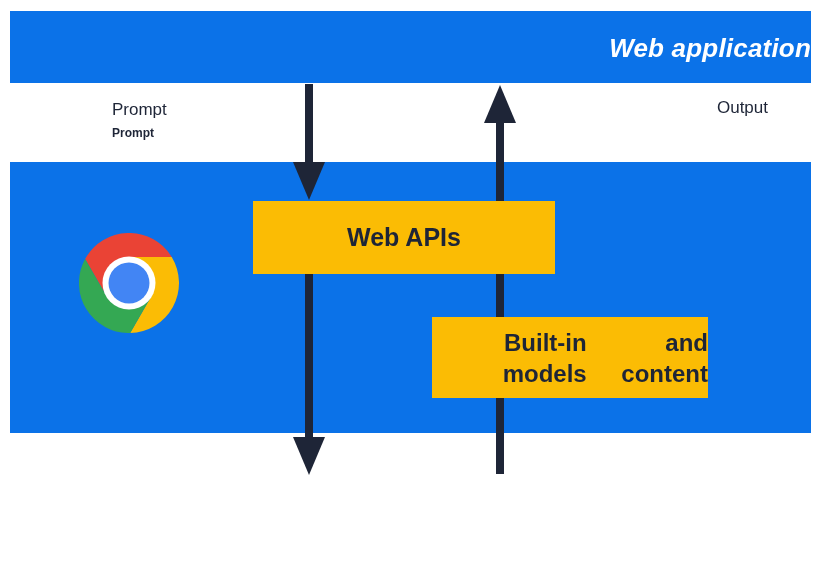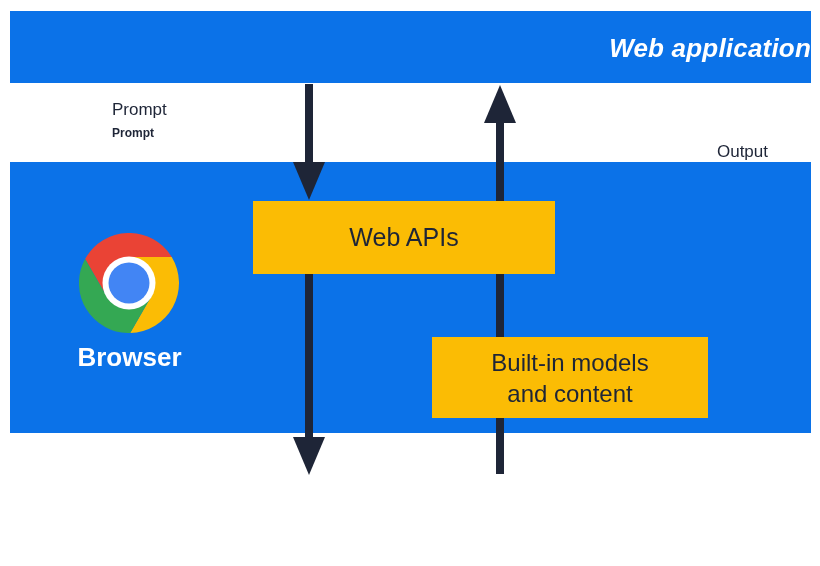--- a/index.html
+++ b/index.html
@@ -44,21 +44,21 @@
     font-weight: 700;
     letter-spacing: 0.2px;
     font-style: italic;
   }
   .band-top .band-title    { top: 22px; }
   .band-bottom .band-title { top: 26px; }
 
   
   .label-block { position: absolute; color: var(--dark-navy); }
   .label-left  { left: 112px; top: 99px; text-align: left; }
-  .label-right { right: 52px; top: 97px; text-align: right; margin-top: 44px; }
+  .label-right { right: 52px; top: 97px; text-align: right; }
   .label-small { font-size: 17px; font-weight: 400; line-height: 22px; }
   .label-big   { font-size: 12px; font-weight: 700; line-height: 25px; }
 
   
   .arrow-line {
     position: absolute;
     width: 8px;
     background: var(--dark-navy);
     z-index: 1;
   }
@@ -83,38 +83,38 @@
   }
   .down-head-1 { left: 293px; top: 162px; }
   .down-head-2 { left: 293px; top: 437px; }
   .up-head     { left: 484px; top: 85px;  }
 
   
   .yellow-box {
     position: absolute;
     background: var(--box-yellow);
     color: var(--dark-navy);
-    font-weight: 400;
+    font-weight: 700;
     display: flex;
     align-items: center;
     justify-content: center;
     text-align: right;
     z-index: 3;
   }
   .web-apis-box {
     left: 253px; top: 201px;
     width: 302px; height: 73px;
     font-size: 25px;
   }
   .builtin-box {
-    left: 432px; top: 337px;
+    left: 432px; top: 317px;
     width: 276px; height: 81px;
     font-size: 24px;
     line-height: 31px;
-    flex-direction: column;
+    flex-direction: row;
   }
 
   
   .chrome-logo {
     position: absolute;
     left: 79px; top: 233px;
     width: 100px; height: 100px;
     z-index: 3;
   }
   .ch-red    { fill: var(--chrome-red); }
@@ -173,15 +173,14 @@
   </div>
 
   <svg class="chrome-logo" viewBox="0 0 100 100" aria-hidden="true">
     <path class="ch-red" d="M 6.1 26 A 50 50 0 0 1 92.7 24 L 50 24 L 50 50 L 27.5 63 Z"></path>
     <path class="ch-yellow" d="M 92.7 24 A 50 50 0 0 1 51.2 100 L 72.5 63 L 50 50 L 50 24 Z"></path>
     <path class="ch-green" d="M 51.2 100 A 50 50 0 0 1 6.1 26 L 27.5 63 L 50 50 L 72.5 63 Z"></path>
     <circle class="ch-white" cx="50" cy="50" r="26.5"></circle>
     <circle class="ch-blue" cx="50" cy="50" r="20.5"></circle>
   </svg>
 
-  <div class="browser-label">Browser</div>
 
 </div>
 
 </body></html>

